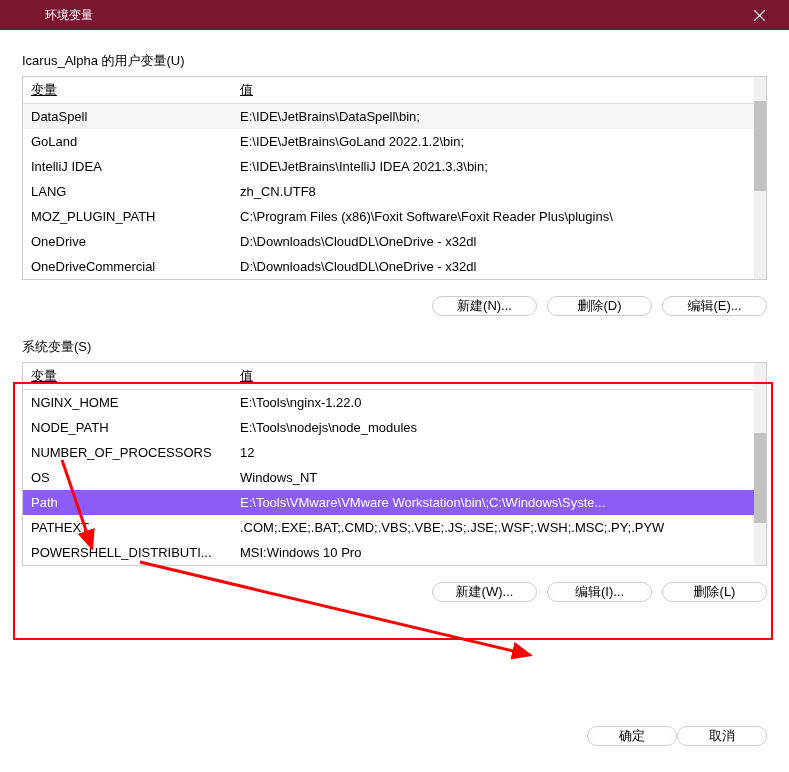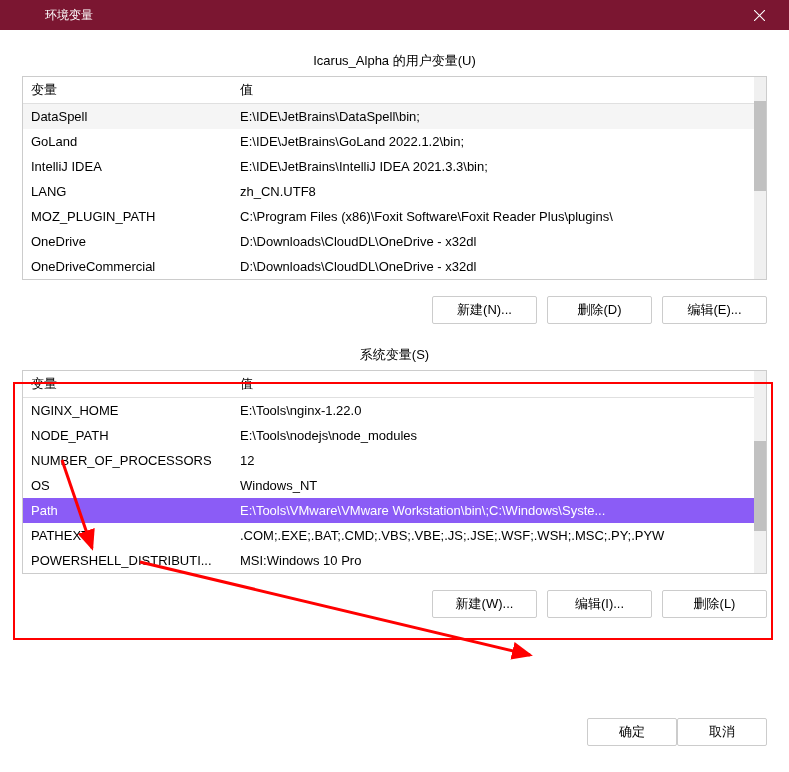--- a/index.html
+++ b/index.html
@@ -34,21 +34,20 @@
     .dialog-body {
       padding: 22px 22px 10px 22px;
       background: #fff;
       height: calc(100% - 30px);
       display: flex;
       flex-direction: column;
     }
     .section-label {
       font-size: 13px;
       margin-bottom: 6px;
-      text-align: center;
     }
     .table-container {
       border: 1px solid #ccc;
       height: 204px;
       overflow: hidden;
       position: relative;
       background: #fff;
     }
     .table-container.system { height: 204px; }
     .scrollbar {
@@ -70,46 +69,47 @@
       border-collapse: collapse;
       table-layout: fixed;
     }
     th {
       text-align: left;
       font-weight: normal;
       padding: 4px 8px;
       background: #fff;
       border-bottom: 1px solid #e0e0e0;
       font-size: 13px;
+      text-decoration: underline;
     }
     th.col-var { width: 209px; }
     td {
       padding: 2px 8px;
       white-space: nowrap;
       overflow: hidden;
       text-overflow: ellipsis;
       font-size: 13px;
       line-height: 21px;
     }
     tr.striped td { background: #f5f5f5; }
     tr.selected td { background: #8b5cf6; color: #fff; }
     .button-row {
       display: flex;
       justify-content: flex-end;
       gap: 10px;
       margin: 16px 0 22px 0;
     }
     .btn {
       min-width: 105px;
-      height: 28px;
+      height: 20px;
       border: 1px solid #ccc;
       background: #fff;
       font-size: 13px;
       cursor: pointer;
-      border-radius: 2px;
+      border-radius: 12px;
       font-family: inherit;
       padding: 0 12px;
     }
     .bottom-buttons {
       display: flex;
       justify-content: flex-end;
       margin-top: auto;
       padding-bottom: 16px;
     }
     .bottom-buttons .btn { min-width: 90px; }

